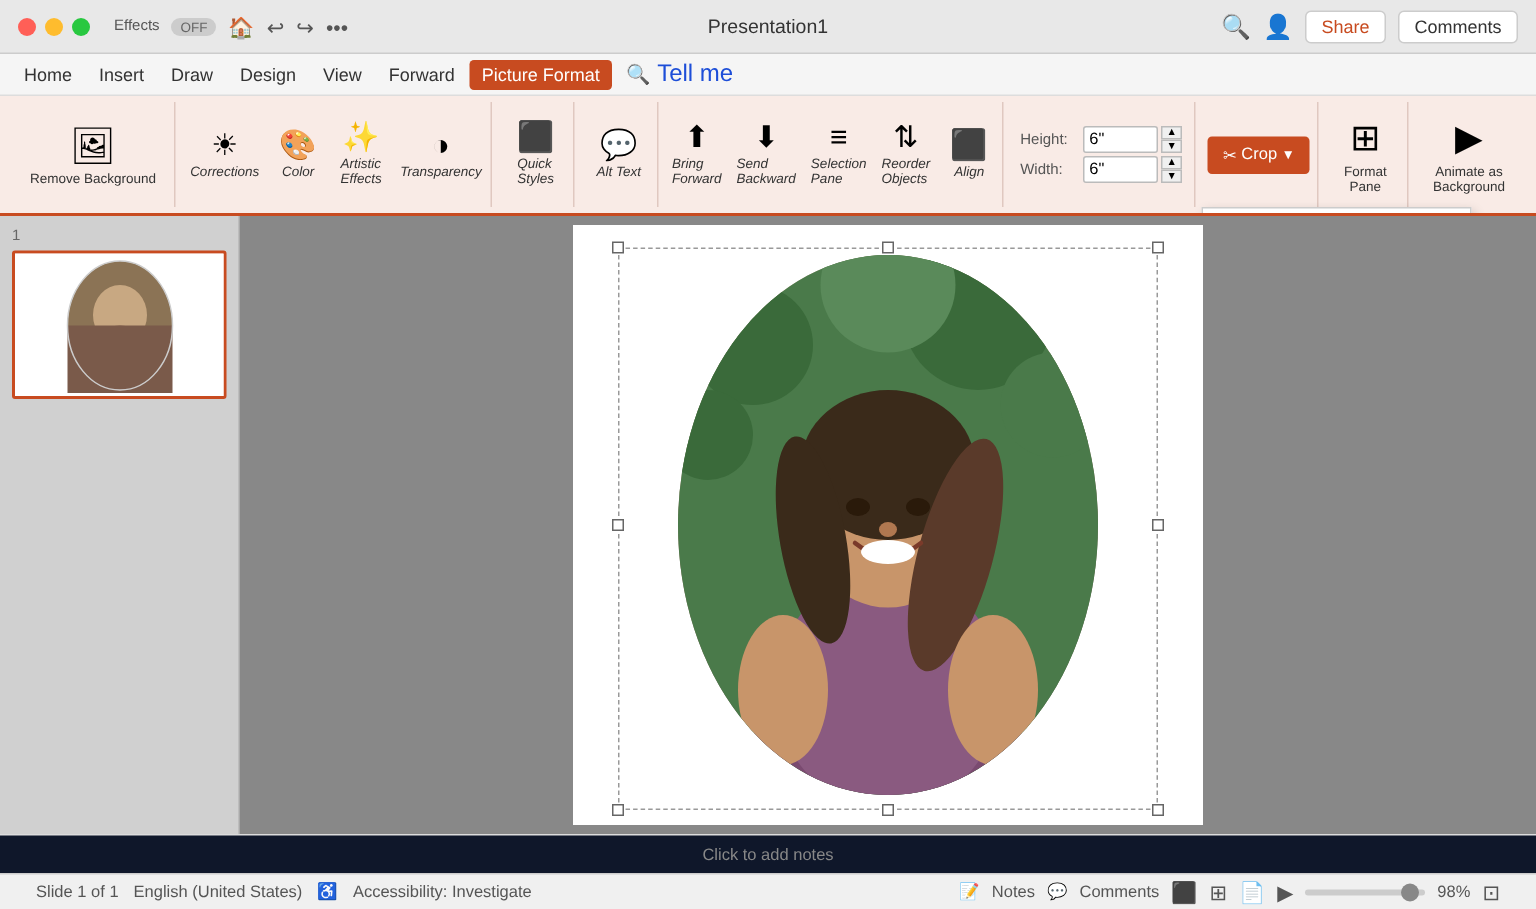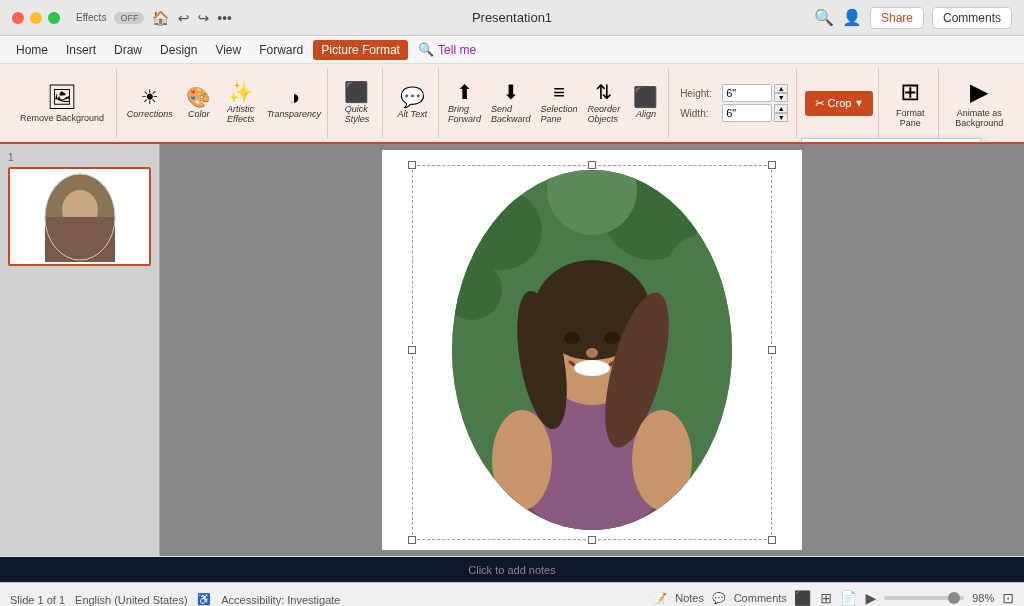--- a/index.html
+++ b/index.html
@@ -227,22 +227,22 @@
       gap: 6px;
       white-space: nowrap;
     }
 
     
     .status-bar {
       height: 24px;
       background: #f0f0f0;
       border-top: 1px solid #ccc;
       display: flex;
-      align-items: flex-end;
-      padding: 0 10px;
+      align-items: center;
+      padding: 0 24px;
       gap: 10px;
       font-size: 11px;
       color: #555;
     }
     .status-right { margin-left: auto; display: flex; gap: 8px; align-items: center; }
     .zoom-slider { width: 80px; height: 4px; background: #ccc; border-radius: 2px; position: relative; }
     .zoom-thumb { position: absolute; right: 4px; top: -4px; width: 12px; height: 12px; background: #888; border-radius: 50%; }
 
     
     .notes-bar {
@@ -321,21 +321,21 @@
 <div class="menu-bar">
   <div class="menu-item">Home</div>
   <div class="menu-item">Insert</div>
   <div class="menu-item">Draw</div>
   <div class="menu-item">Design</div>
   <div class="menu-item">View</div>
   <div class="menu-item">Forward</div>
   <div class="menu-item active">Picture Format</div>
   <div style="display:flex;align-items:center;gap:4px;margin-left:8px;">
     <span style="font-size:13px;">🔍</span>
-    <span style="font-size:12px;color:#a21caf;">Tell me</span>
+    <span style="font-size:16px;color:#1d4ed8;">Tell me</span>
   </div>
 </div>
 
 <div class="ribbon">
 
   <div class="ribbon-group">
     <div class="ribbon-tall-btn">
       <div class="big-icon">🖼</div>
       <div class="label">Remove
 Background</div>

